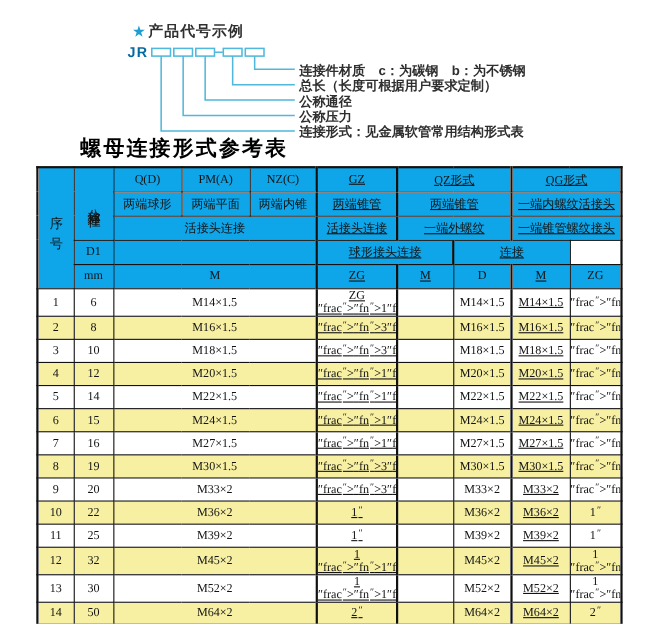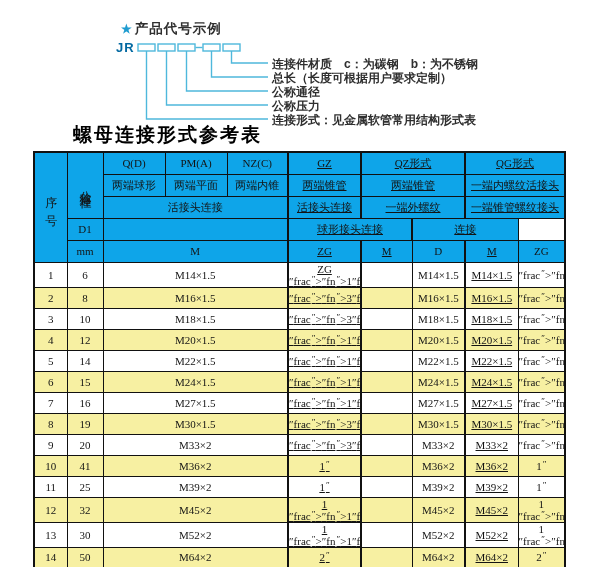--- a/index.html
+++ b/index.html
@@ -206,21 +206,21 @@
         <td>20</td>
         <td colspan="3">M33×2</td>
         <td class="bl2"><span class="&lt;span">″</span>frac<span class="inch">″</span>&gt;<span class="&lt;span">″</span>fn<span class="inch">″</span>&gt;3<span class="&lt;span">″</span>fd&gt;4</td>
         <td class="bl2"></td>
         <td>M33×2</td>
         <td class="bl2">M33×2</td>
         <td><span class="&lt;span">″</span>frac<span class="inch">″</span>&gt;<span class="&lt;span">″</span>fn&gt;3fd&gt;4</td>
       </tr>
       <tr class="drow alt">
         <td>10</td>
-        <td>41</td>
+        <td>22</td>
         <td colspan="3">M36×2</td>
         <td class="bl2">1<span class="inch">″</span></td>
         <td class="bl2"></td>
         <td>M36×2</td>
         <td class="bl2">M36×2</td>
         <td>1<span class="inch">″</span></td>
       </tr>
       <tr class="drow">
         <td>11</td>
         <td>25</td>

